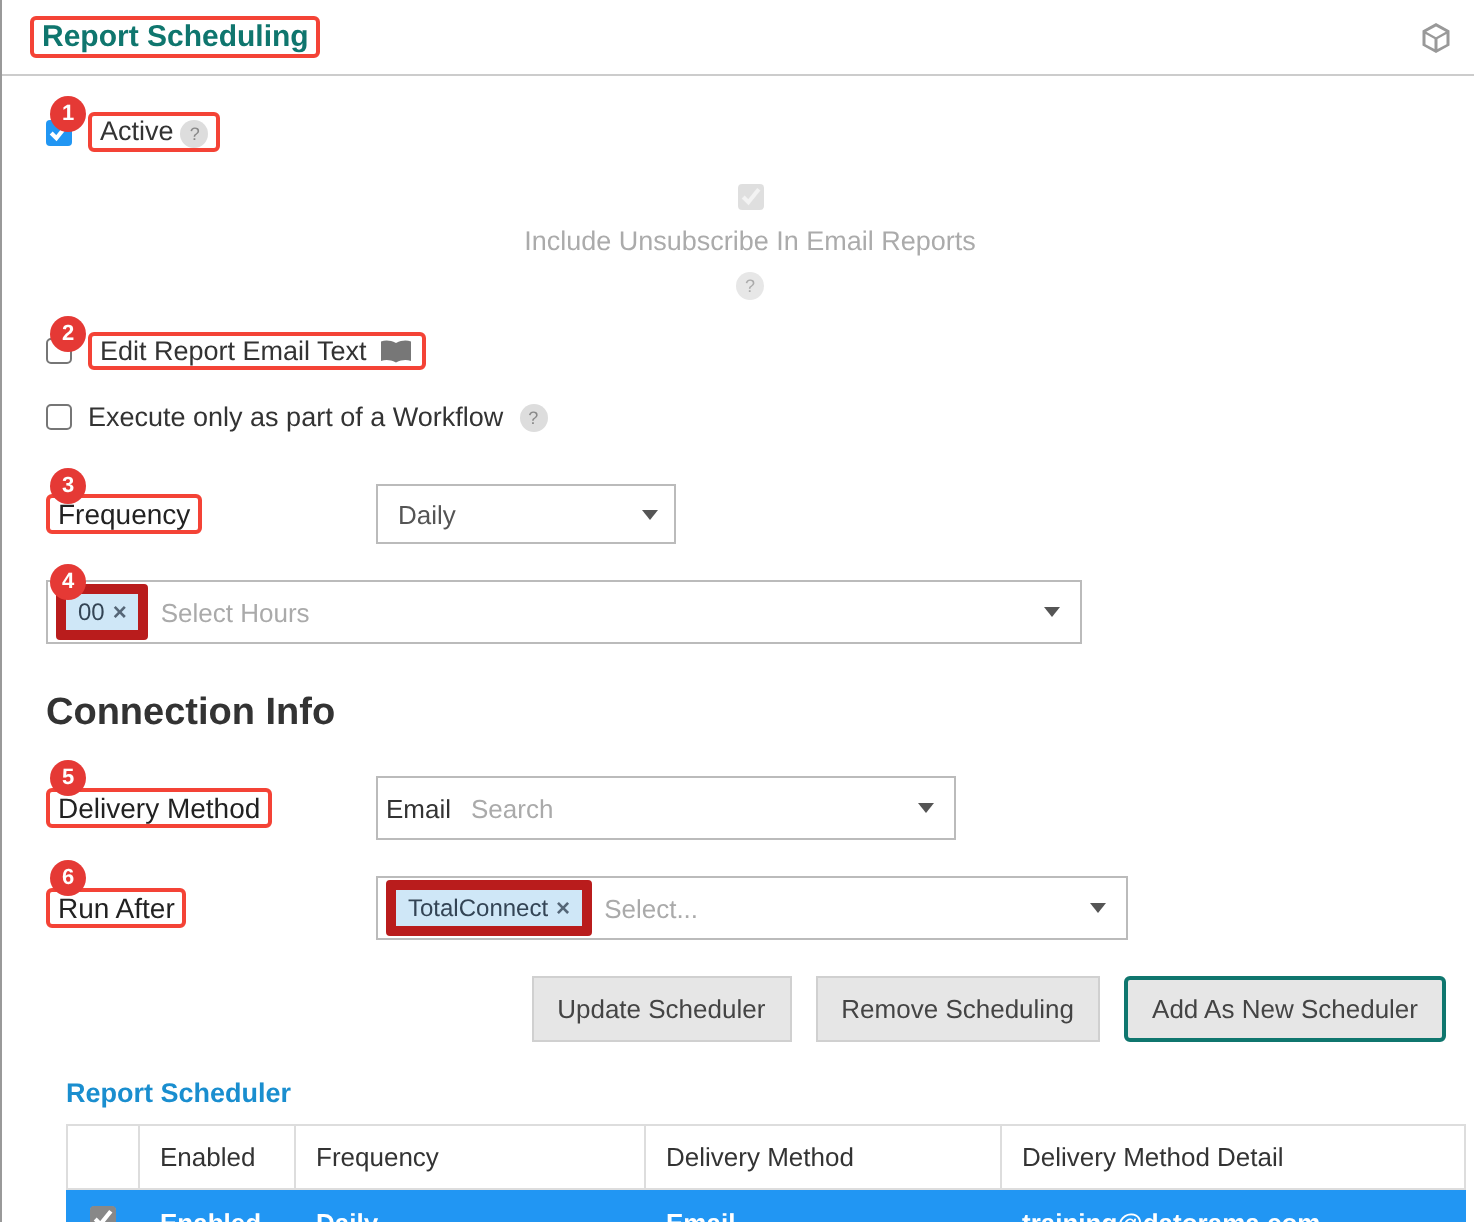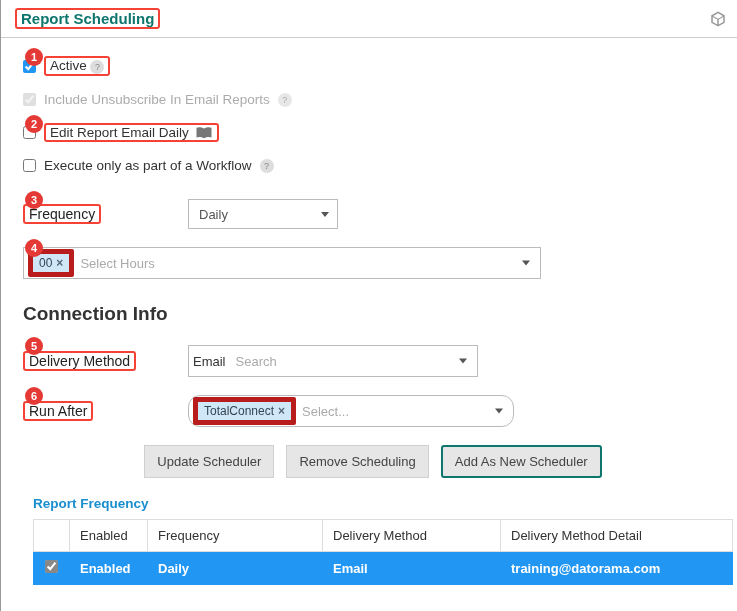--- a/index.html
+++ b/index.html
@@ -123,21 +123,21 @@
     height: 32px;
     padding: 2px 28px 2px 4px;
     display: flex;
     align-items: center;
     gap: 6px;
     font-size: 13px;
     background: #fff;
     position: relative;
   }
   .combo.wfull { width: 518px; }
-  .combo.w330 { width: 326px; border-radius: 12px; }
+  .combo.w330 { width: 376px; }
   .combo .caret-abs {
     position: absolute;
     right: 10px;
     top: 50%;
     transform: translateY(-50%);
   }
 
   .tag {
     background: #cfe7f7;
     border: 5px solid #b91c1c;
@@ -165,21 +165,21 @@
 
   .section-heading {
     font-size: 19px;
     color: #333;
     margin: 8px 0 20px 0;
     font-weight: 700;
   }
 
   .buttons {
     display: flex;
-    justify-content: center;
+    justify-content: flex-end;
     gap: 12px;
     padding-right: 4px;
     margin-bottom: 18px;
     position: relative;
   }
   .btn {
     font-size: 13px;
     color: #444;
     background: #e6e6e6;
     border: 1px solid #d0d0d0;
@@ -249,31 +249,31 @@
 
   <div class="check-row">
     <span class="marker" style="top:-8px;">1</span>
     <input type="checkbox" checked="" style="">
     <span class="highlight">
       <span class="check-label">Active</span>
       <span class="help-icon">?</span>
     </span>
   </div>
 
-  <div class="check-row" style="opacity:0.7;">
+  <div class="check-row" style="opacity:0.7;flex-direction:column;">
     <input type="checkbox" checked="" disabled="" style="">
     <span class="check-label" style="color:#888;">Include Unsubscribe In Email Reports</span>
     <span class="help-icon">?</span>
   </div>
 
   <div class="check-row">
     <span class="marker" style="top:-8px;">2</span>
     <input type="checkbox" style="">
     <span class="highlight" style="display:inline-flex;align-items:center;gap:6px;">
-      <span class="check-label">Edit Report Email Daily</span>
+      <span class="check-label">Edit Report Email Text</span>
       <span class="book-icon">
         <svg width="18" height="14" viewBox="0 0 24 18">
             <path fill="#777" d="M2 2c3-1 6-1 10 1 4-2 7-2 10-1v13c-3-1-6-1-10 1-4-2-7-2-10-1V2z"></path>
           </svg>
       </span>
     </span>
   </div>
 
   <div class="check-row" style="margin-bottom:26px;">
     <input type="checkbox" style="">
@@ -339,21 +339,21 @@
       <span class="caret caret-abs"></span>
     </div>
   </div>
 
   <div class="buttons">
     <button class="btn">Update Scheduler</button>
     <button class="btn">Remove Scheduling</button>
     <button class="btn hl">Add As New Scheduler</button>
   </div>
 
-  <div class="schedulers-title">Report Frequency</div>
+  <div class="schedulers-title">Report Scheduler</div>
   <table class="sched">
     <thead>
       <tr>
         <th></th>
         <th>Enabled</th>
         <th>Frequency</th>
         <th>Delivery Method</th>
         <th>Delivery Method Detail</th>
       </tr>
     </thead>

